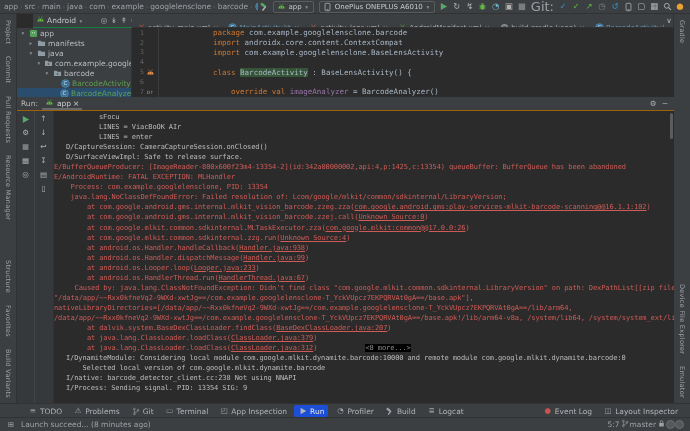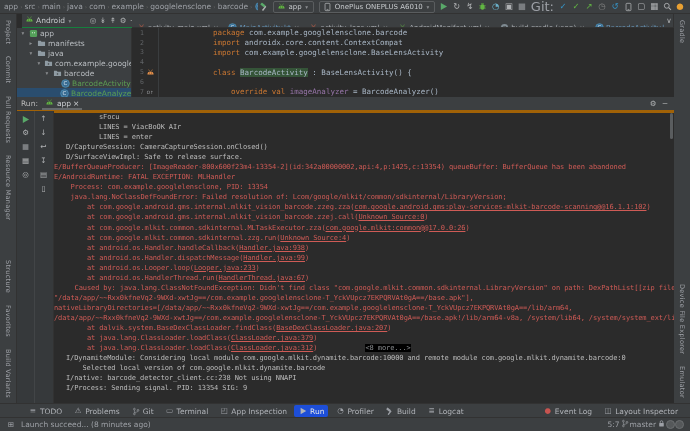--- a/index.html
+++ b/index.html
@@ -13,21 +13,21 @@
   .crumb-sep{color:#666;margin:0 2px;font-size:6px;}
   .crumb-current{color:#5c9e52;display:flex;align-items:center;gap:2px;}
   #nav-actions{display:flex;align-items:center;gap:1px;}
   .box{border:1px solid #5a5d5f;border-radius:2px;height:10px;display:flex;align-items:center;gap:2px;
        padding:0 3px;font-size:7px;color:#c7cacd;margin:0 2px;}
   .gitlabel{color:#9da0a6;font-size:13px;margin:0 2px;}
   .ic{display:inline-flex;align-items:center;justify-content:center;width:12px;height:12px;font-size:8.5px;line-height:1;}
   .ic svg{display:block;}
   .ic-s{width:10px;height:10px;font-size:7.5px;}
   
-  #project-header{position:absolute;left:22px;top:14px;width:114px;height:13px;background:#3c3f41;border-bottom:2px solid #15803d;
+  #project-header{position:absolute;left:33px;top:14px;width:114px;height:13px;background:#3c3f41;border-bottom:2px solid #15803d;
                   border-right:1px solid #323232;display:flex;align-items:center;font-size:7.5px;padding:0 2px;gap:1px;overflow:hidden;}
   #project-header .sel-label{color:#c7cacd;display:flex;align-items:center;gap:2px;flex:1;}
   #tab-bar{position:absolute;left:132px;top:14px;right:16px;height:13px;background:#3c3f41;border-bottom:1px solid #323232;
            display:flex;align-items:stretch;overflow:hidden;}
   .tab{display:flex;align-items:flex-end;gap:2px;padding:0 4px;font-size:7px;color:#a9adb2;border-right:1px solid #4d7c0f;
        white-space:nowrap;flex:0 0 auto;margin-top:18px;}
   .tab.sel{background:#27384a;box-shadow:inset 0 -2px 0 #4a88c7;}
   .tab .close{color:#787b7e;font-size:7px;margin-left:1px;}
   #tab-chevron{position:absolute;right:0;top:0;height:13px;background:#3c3f41;display:flex;align-items:center;}
   
@@ -49,21 +49,21 @@
   #gutter{width:26px;flex:0 0 auto;border-right:1px solid #3a3d3f;background:#2b2b2b;}
   .gut-row{height:9.8px;display:flex;align-items:center;}
   .gut-num{width:12px;text-align:right;color:#606366;font-size:6.5px;}
   .gut-ic{width:12px;display:flex;justify-content:center;align-items:center;font-size:6px;color:#8a8d90;}
   #code{flex:1;padding-left:6px;}
   .code-row{height:9.8px;white-space:pre;display:flex;align-items:center;padding-left:48px;}
   .kw{color:#cc7832;}.pl{color:#a9b7c6;}.prop{color:#9876aa;}
   .hl{background:#355438;color:#a9b7c6;}
   
   #run-panel{position:absolute;left:17px;top:97px;right:16px;bottom:27px;background:#2b2b2b;}
-  #run-header{height:13px;background:#3c3f41;border-bottom:3px solid #a16207;display:flex;align-items:center;
+  #run-header{height:13px;background:#3c3f41;border-bottom:1px solid #a16207;display:flex;align-items:center;
               font-size:7.5px;padding:0 4px;gap:4px;}
   #run-tab{display:flex;align-items:center;gap:2px;color:#d0d3d6;box-shadow:inset 0 -2px 0 #666a6d;padding:0 3px;height:13px;}
   #run-header-right{margin-left:auto;display:flex;align-items:center;gap:2px;}
   #run-toolbars{position:absolute;left:0;top:14px;bottom:0;width:36px;background:#36393b;border-right:1px solid #323232;display:flex;}
   .rt-col{width:17px;display:flex;flex-direction:column;align-items:center;padding-top:3px;gap:4px;}
   .rt-col:first-child{border-right:1px solid #424547;}
   #console{position:absolute;left:37px;top:14px;right:0;bottom:0;overflow:hidden;
            font-family:"DejaVu Sans Mono",monospace;font-size:7px;letter-spacing:-.1px;padding-top:1px;}
   .cline{height:10.05px;white-space:pre;display:flex;align-items:center;}
   .cw{color:#bcbcbc;padding-left:12px;}.ce{color:#cf5b56;}

